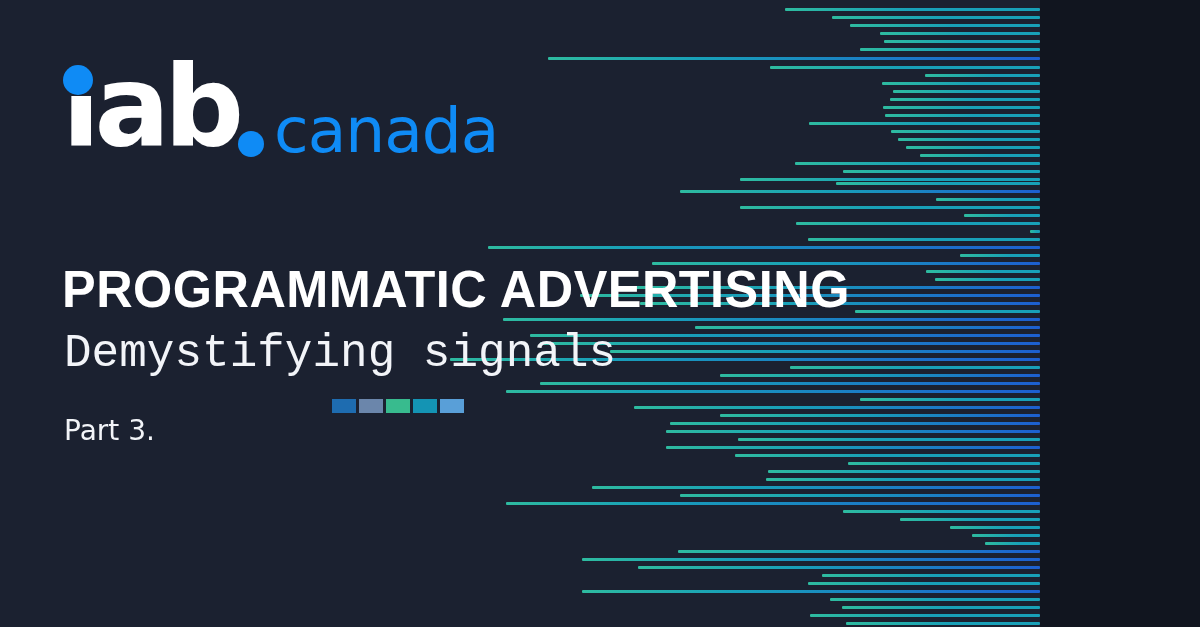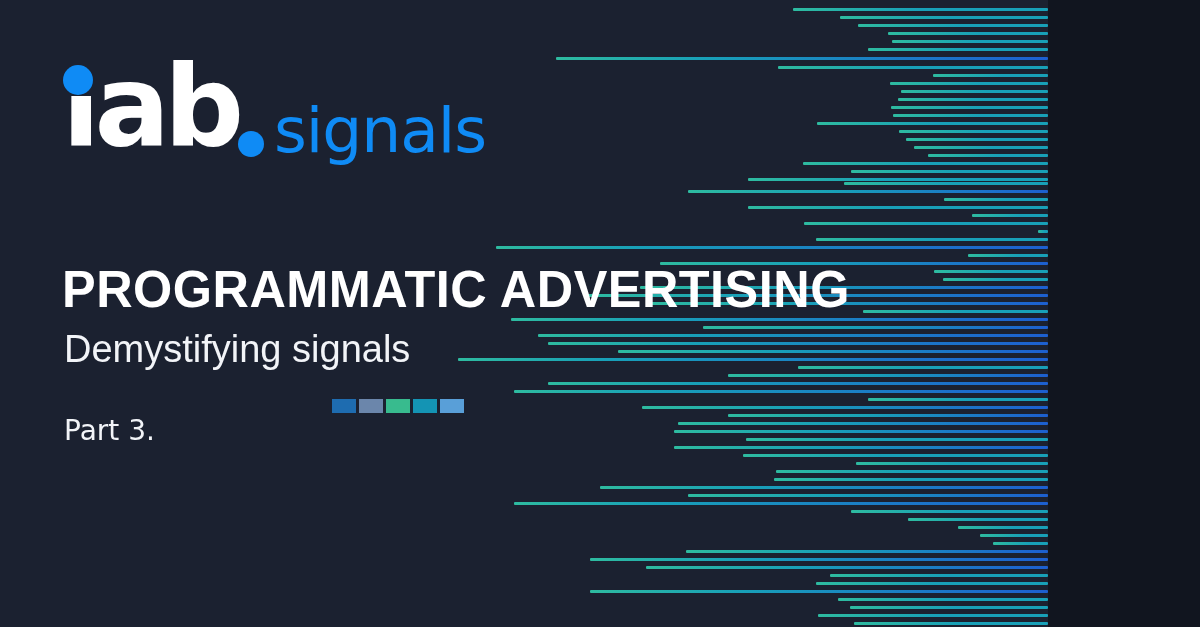--- a/index.html
+++ b/index.html
@@ -7,21 +7,20 @@
     padding: 0;
     background: #11151f;
   }
   #poster {
     position: relative;
     width: 1040px;
     height: 627px;
     overflow: hidden;
     background: #1b2130;
     font-family: "Liberation Sans", sans-serif;
-    padding-left: 8px;
   }
 
   
   #lines {
     position: absolute;
     inset: 0;
     z-index: 1;
     pointer-events: none;
   }
   .sline {
@@ -110,23 +109,23 @@
     font-size: 52px;
     line-height: 1.05;
     letter-spacing: 0.5px;
     color: #ffffff;
     margin: 0;
     white-space: nowrap;
     transform: scaleX(0.97);
     transform-origin: left center;
   }
   #subtitle {
-    font-family: Liberation Sans, sans-serif;
+    font-family: Liberation Mono, monospace;
     font-weight: 300;
-    font-size: 38px;
+    font-size: 46px;
     line-height: 1.1;
     color: #f2f4f8;
     margin: 12px 0 0 2px;
     white-space: nowrap;
   }
 
   
   #swatches {
     position: absolute;
     left: 332px;
@@ -238,21 +237,21 @@
       <div class="sline" style="width: 230px; top: 614px; height: 3px; background: linear-gradient(90deg, rgb(46, 187, 160) 0%, rgb(24, 160, 184) 51.5179%, rgb(24, 160, 184) 100%);"></div>
       <div class="sline" style="width: 194px; top: 622px; height: 3px; background: linear-gradient(90deg, rgb(46, 187, 160) 0%, rgb(24, 160, 184) 54.4107%, rgb(24, 160, 184) 100%);"></div>
     </div>
 
   <div id="logo">
     <div class="logo-wrap">
       <span class="logo-word" style="color: rgb(255, 255, 255);">iab</span>
       <span class="logo-icover" style="background: rgb(27, 33, 48);"></span>
       <span class="logo-idot" style="background: rgb(15, 139, 245);"></span>
       <span class="logo-sep" style="background: rgb(15, 139, 245);"></span>
-      <span class="logo-canada" style="color: rgb(15, 139, 245);">signals</span>
+      <span class="logo-canada" style="color: rgb(15, 139, 245);">canada</span>
     </div>
   </div>
 
   <div id="headline">
     <h1 id="title" style="color: rgb(255, 255, 255);">PROGRAMMATIC ADVERTISING</h1>
     <div id="subtitle" style="color: rgb(242, 244, 248);">Demystifying signals</div>
   </div>
 
   <div id="swatches">
       <div class="swatch" style="background: rgb(30, 108, 176);"></div>

